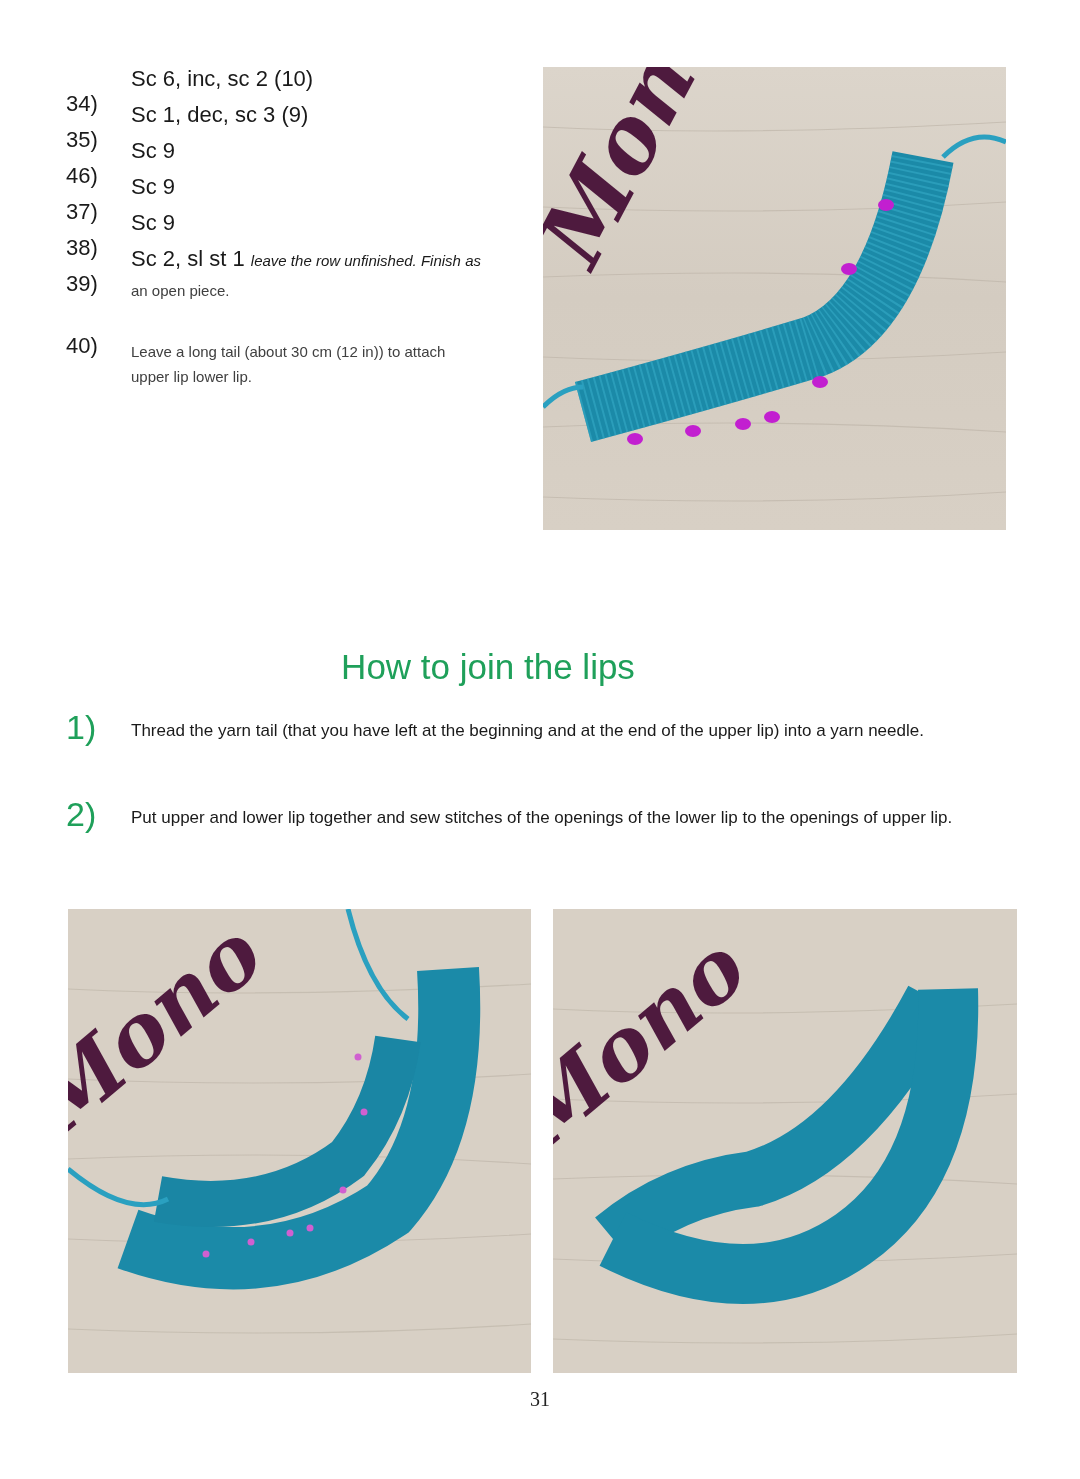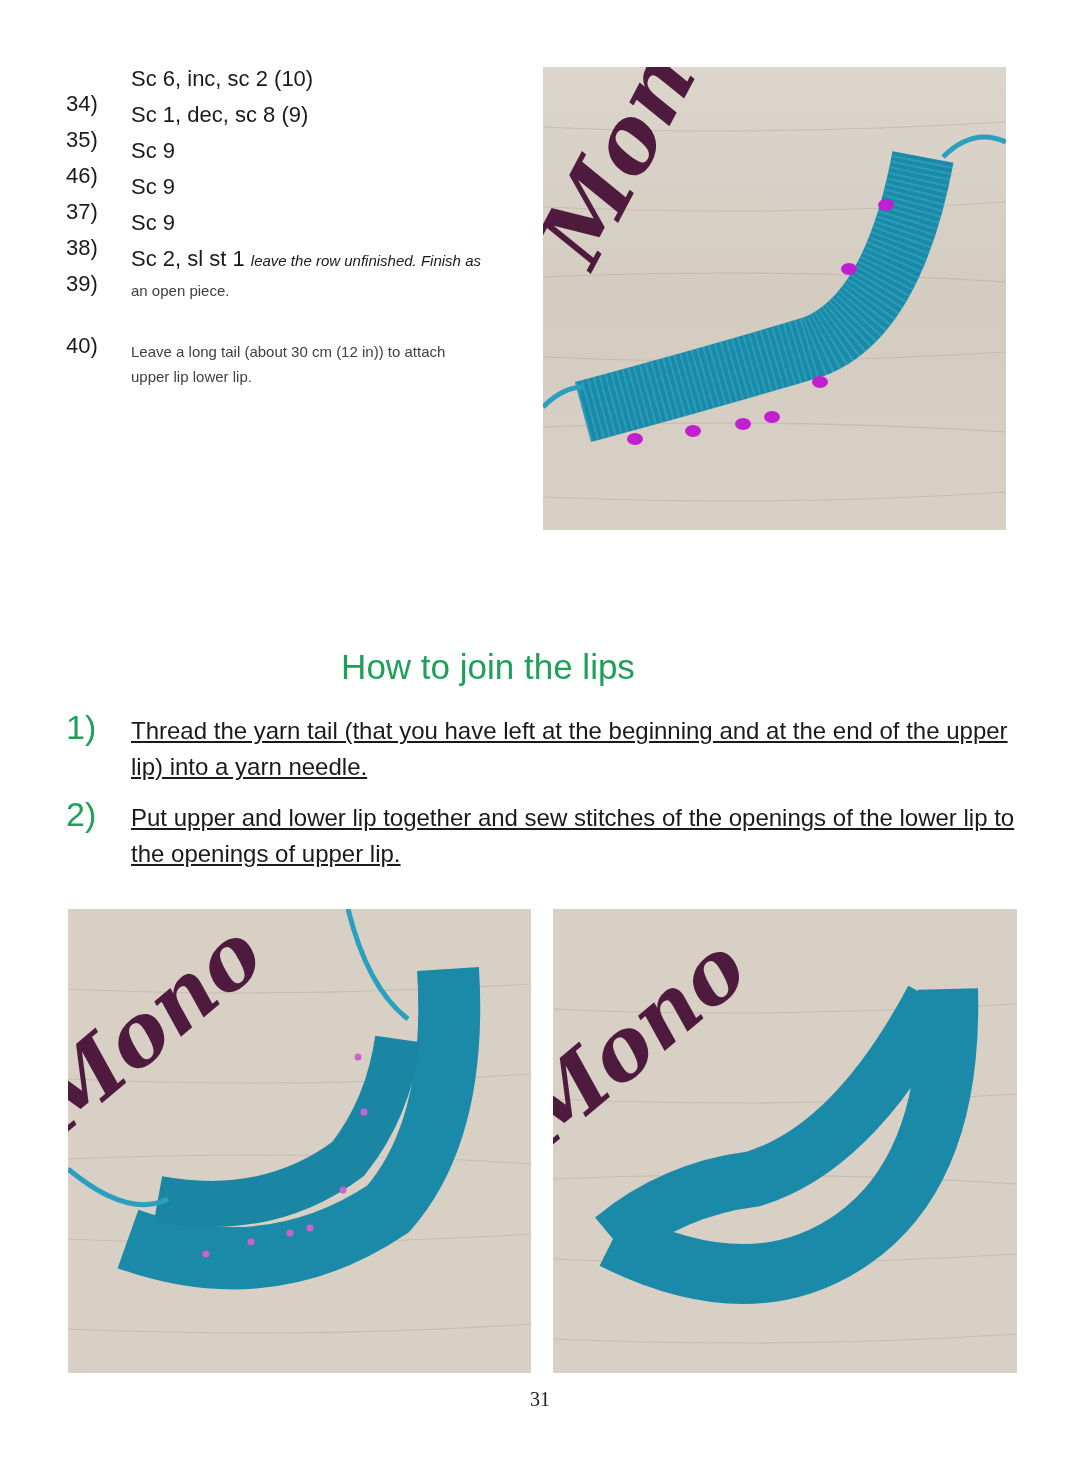--- a/index.html
+++ b/index.html
@@ -8,34 +8,34 @@
   .row{position:absolute;left:0;font-size:22px;line-height:30px;white-space:nowrap;}
   .row .num{position:absolute;left:0;width:50px;margin-top:25px;}
   .row .txt{position:absolute;left:65px;}
   .row .small{font-size:15px;font-style:italic;}
   .cont{position:absolute;left:131px;font-size:15px;line-height:22px;color:#404040;}
   .photo{position:absolute;overflow:hidden;background:#d9d2c8;}
   .photo svg{display:block;width:100%;height:100%;}
   .heading{position:absolute;left:0;width:976px;top:644px;text-align:center;font-size:35px;color:#1fa05a;line-height:46px;}
   .step{position:absolute;left:66px;width:960px;}
   .step .snum{position:absolute;left:0;top:-6px;font-size:34px;color:#1fa05a;line-height:40px;}
-  .step .stxt{position:absolute;left:65px;top:0;width:890px;font-size:24px;line-height:36px;color:#1a1a1a;text-decoration:underline;}
+  .step .stxt{position:absolute;left:65px;top:0;width:890px;font-size:17px;line-height:36px;color:#1a1a1a;}
   .pagenum{position:absolute;left:0;width:1080px;top:1388px;text-align:center;font-family:"Liberation Serif","DejaVu Serif",serif;font-size:20px;color:#222;}
 </style>
 </head>
 <body>
 
 <div class="rows">
   <div class="row" style="top:0px">
     <span class="num">34)</span>
     <span class="txt">Sc 6, inc, sc 2 (10)</span>
   </div>
   <div class="row" style="top:36px">
     <span class="num">35)</span>
-    <span class="txt">Sc 1, dec, sc 8 (9)</span>
+    <span class="txt">Sc 1, dec, sc 3 (9)</span>
   </div>
   <div class="row" style="top:72px">
     <span class="num">46)</span>
     <span class="txt">Sc 9</span>
   </div>
   <div class="row" style="top:108px">
     <span class="num">37)</span>
     <span class="txt">Sc 9</span>
   </div>
   <div class="row" style="top:144px">

